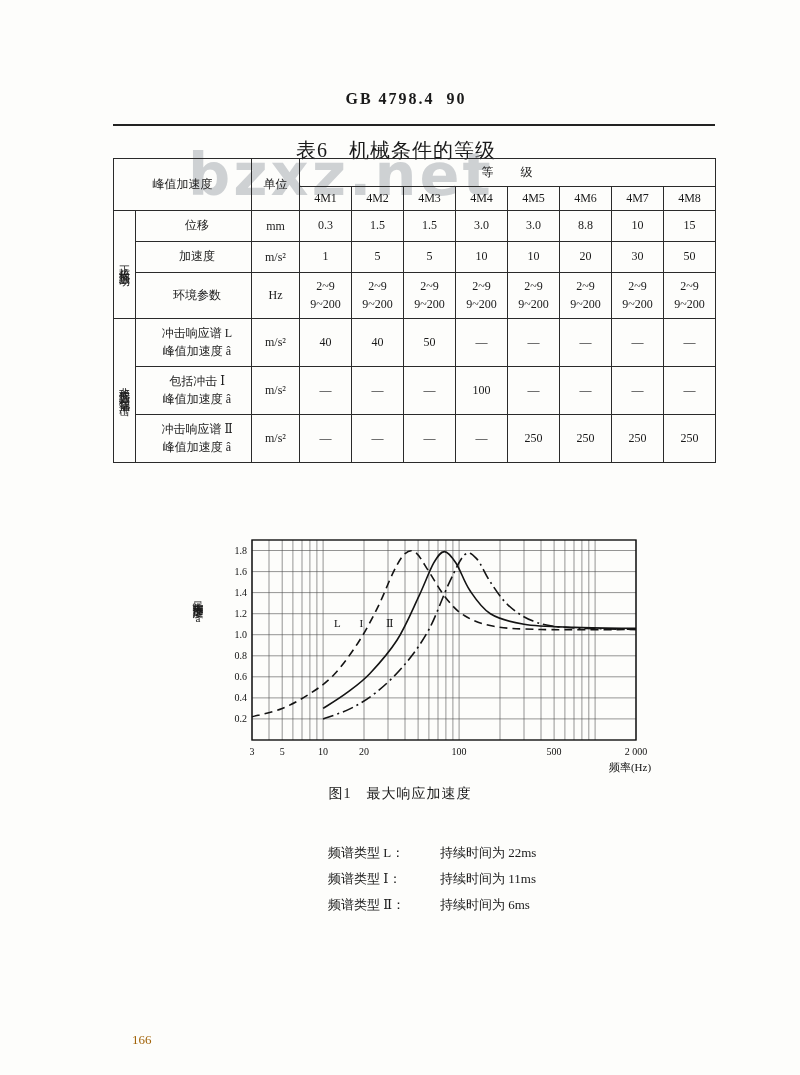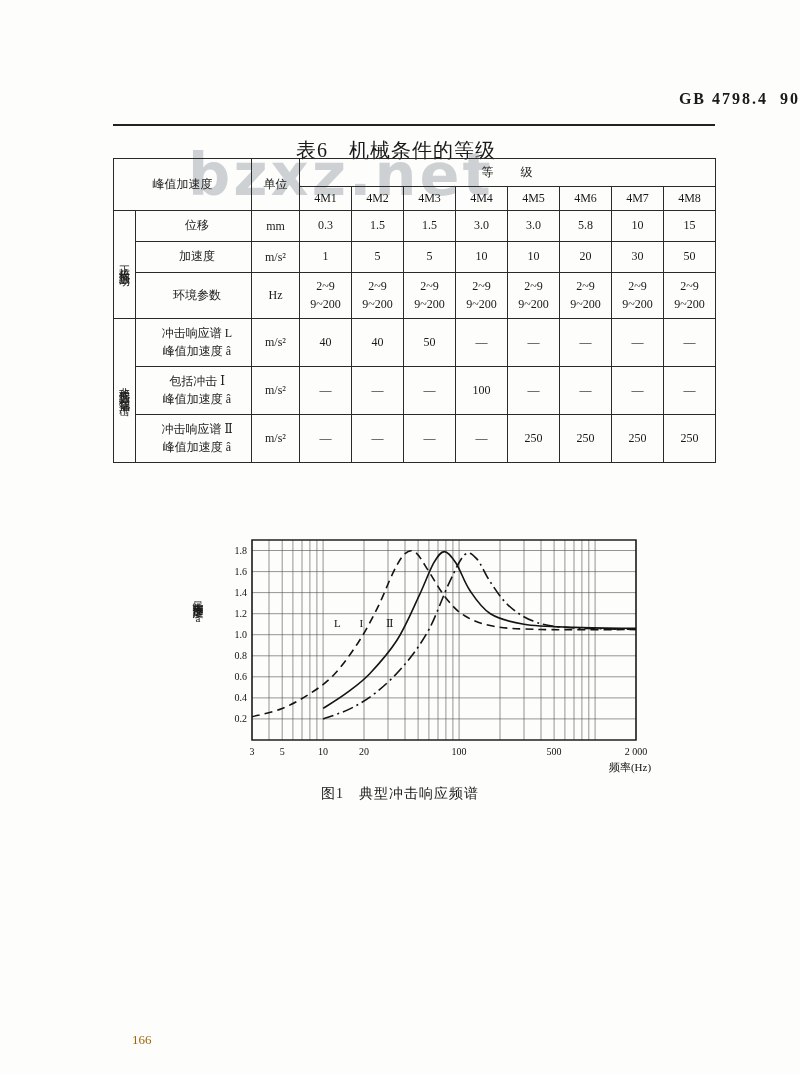--- a/index.html
+++ b/index.html
@@ -5,21 +5,21 @@
   * { margin:0; padding:0; box-sizing:border-box; }
   html,body { background:#ffffff; }
   .page {
     position:relative; width:800px; height:1075px;
     background:#fdfdfb; overflow:hidden;
     font-family:"Liberation Serif","DejaVu Serif",serif;
     color:#1a1a1a;
   }
   .doc-num {
     position:absolute; top:90px; left:12px; right:0;
-    text-align:right; font-weight:bold; font-size:16px;
+    text-align:center; font-weight:bold; font-size:16px;
     letter-spacing:2px; white-space:pre;
   }
   .head-rule {
     position:absolute; top:124px; left:113px; width:602px;
     border-top:2px solid #222;
   }
   .tbl-title {
     position:absolute; top:137px; left:0; right:8px;
     text-align:center; font-size:20px; letter-spacing:1px;
   }
@@ -118,21 +118,21 @@
     <tbody id="mech-tbody">
         <tr class="r-sm">
           <td class="group-cell" rowspan="3"><span class="vert">正弦稳态振动</span></td>
           <td class="name-cell pre">位移</td>
           <td>mm</td>
           <td class="pre">0.3</td>
           <td class="pre">1.5</td>
           <td class="pre">1.5</td>
           <td class="pre">3.0</td>
           <td class="pre">3.0</td>
-          <td class="pre">5.8</td>
+          <td class="pre">8.8</td>
           <td class="pre">10</td>
           <td class="pre">15</td>
         </tr>
         <tr class="r-sm">
           <td class="name-cell pre">加速度</td>
           <td>m/s²</td>
           <td class="pre">1</td>
           <td class="pre">5</td>
           <td class="pre">5</td>
           <td class="pre">10</td>
@@ -270,19 +270,24 @@
         <path d="M44.0 186.8C49.0 185.4 64.5 182.3 74.2 178.4C83.8 174.6 93.3 169.3 101.9 163.7C110.5 158.1 117.9 153.2 125.9 144.7C133.9 136.3 142.6 124.2 149.8 113.2C157.0 102.1 163.2 90.4 169.2 78.4C175.2 66.5 181.0 50.7 185.6 41.6C190.2 32.5 193.3 26.8 197.0 23.7C200.7 20.5 203.7 19.6 207.7 22.6C211.7 25.6 215.9 34.0 220.9 41.6C225.9 49.1 231.9 60.5 237.9 67.9C243.9 75.3 248.7 81.1 256.7 85.8C264.7 90.5 273.1 94.0 285.8 96.3C298.5 98.6 309.3 98.9 333.0 99.5C356.7 100.0 412.2 99.5 428.0 99.5" class="curve dashed"></path>
         <path d="M115.1 178.4C119.1 175.8 131.3 168.4 139.0 162.6C146.8 156.8 153.3 152.5 161.7 143.7C170.0 134.9 181.0 122.6 189.1 110.0C197.2 97.4 204.1 80.7 210.1 67.9C216.2 55.1 221.3 40.9 225.6 33.2C230.0 25.4 232.7 21.6 236.4 21.6C240.1 21.6 243.8 26.7 248.1 33.2C252.3 39.6 256.1 52.1 261.9 60.5C267.6 68.9 273.4 78.1 282.4 83.7C291.4 89.3 302.0 91.9 316.0 94.2C329.9 96.5 347.3 96.7 366.0 97.4C384.7 98.1 417.7 98.2 428.0 98.4" class="curve solid"></path>
         <path d="M115.1 188.9C119.7 187.2 133.8 183.0 142.9 178.4C151.9 173.9 160.2 168.9 169.2 161.6C178.2 154.2 188.4 144.6 197.0 134.2C205.6 123.9 213.5 113.2 220.9 99.5C228.3 85.8 235.5 64.6 241.5 52.1C247.5 39.6 252.2 28.6 256.7 24.7C261.3 20.9 264.5 24.4 268.8 28.9C273.1 33.5 277.2 44.4 282.4 52.1C287.7 59.8 293.2 68.8 300.3 75.3C307.4 81.8 315.6 87.4 325.1 91.1C334.5 94.7 339.7 96.0 356.9 97.4C374.1 98.8 416.1 99.1 428.0 99.5" class="curve dashdot"></path>
         <text x="125.9" y="97.4" class="curve-label">L</text>
         <text x="151.4" y="97.4" class="curve-label">I</text>
         <text x="178.0" y="97.4" class="curve-label">Ⅱ</text>
       </svg>
   </div>
 
   <div class="fig-caption">
-    <div>图1　典型冲击响应频谱</div>
+    <div>图1　最大响应加速度</div>
   </div>
 
+  <div class="notes" id="notes">
+      <div class="note"><span class="note-label">频谱类型 L：</span><span>持续时间为 22ms</span></div>
+      <div class="note"><span class="note-label">频谱类型 Ⅰ：</span><span>持续时间为 11ms</span></div>
+      <div class="note"><span class="note-label">频谱类型 Ⅱ：</span><span>持续时间为 6ms</span></div>
+    </div>
 
   <div class="page-num">166</div>
 
 </div>
 
 </body></html>

